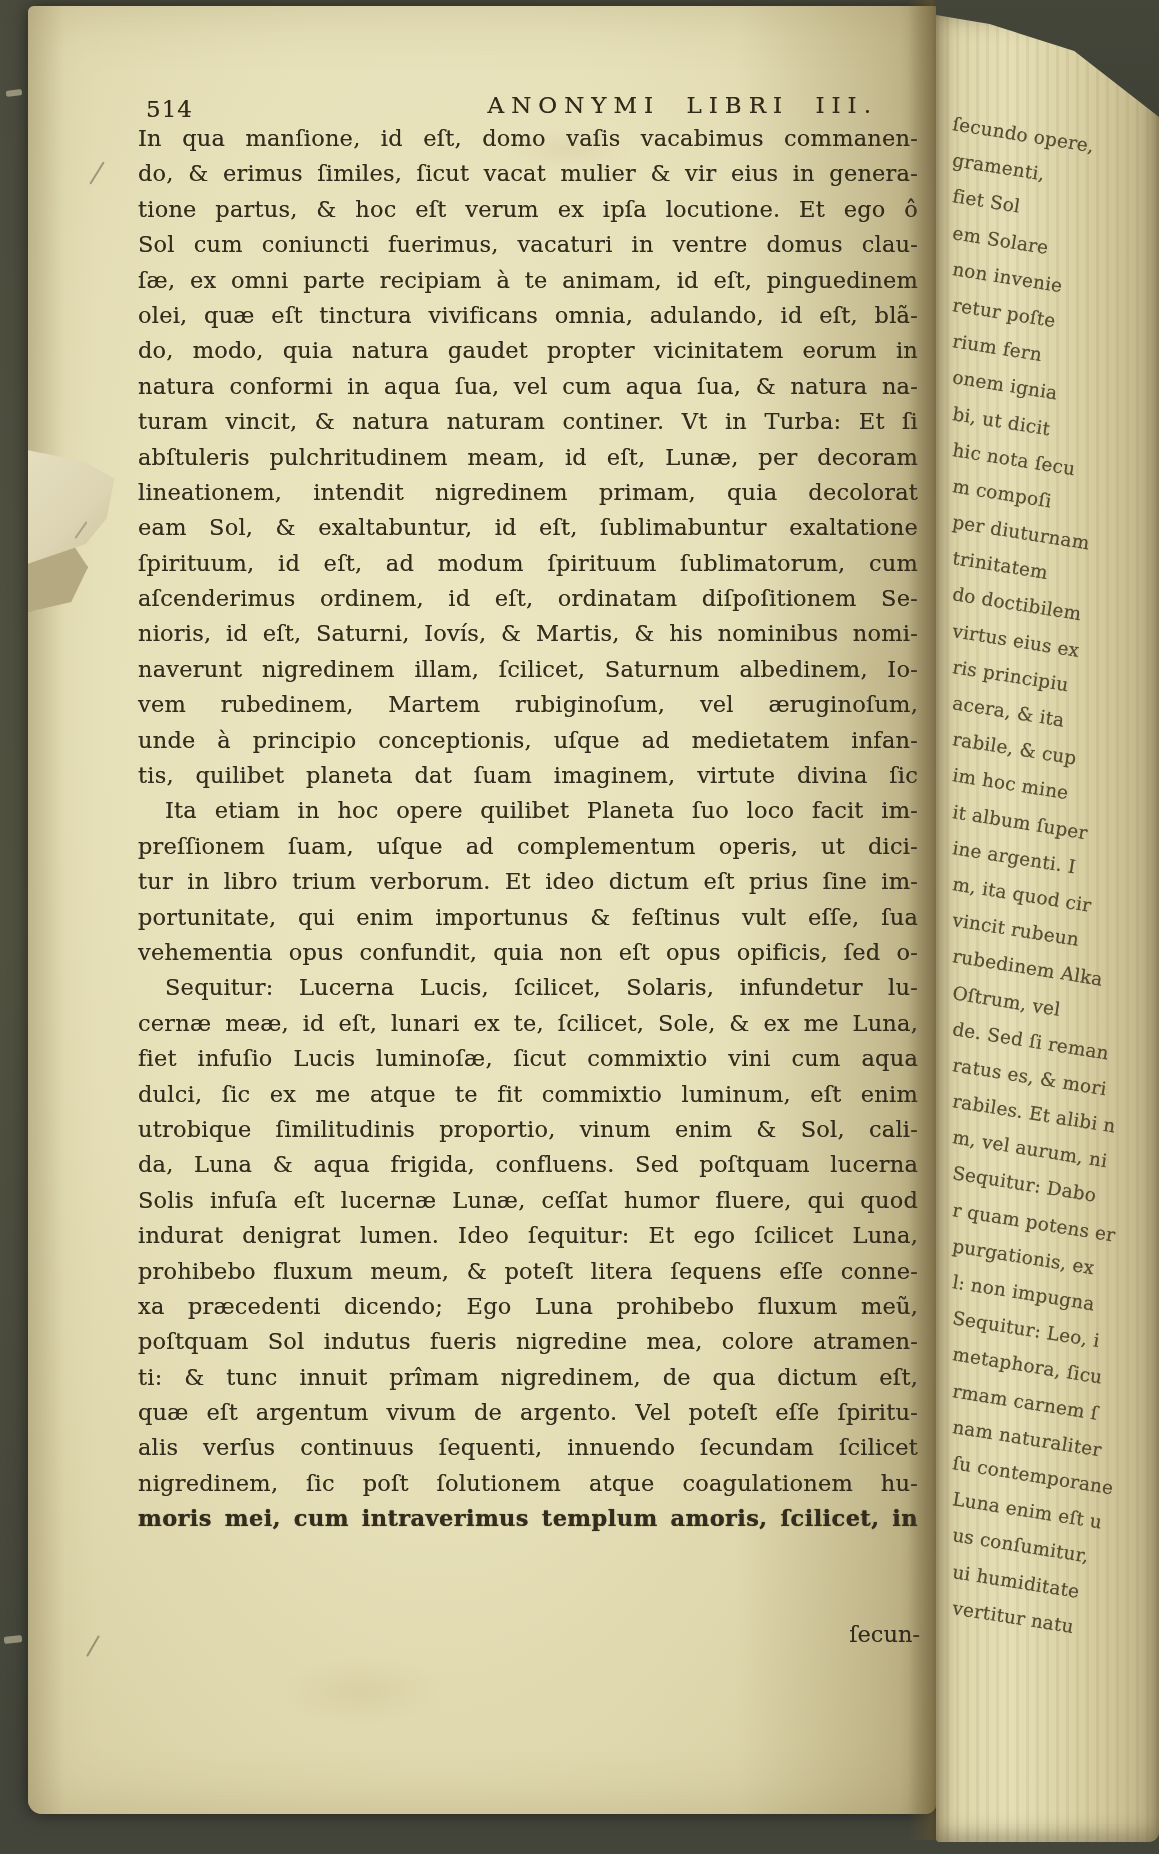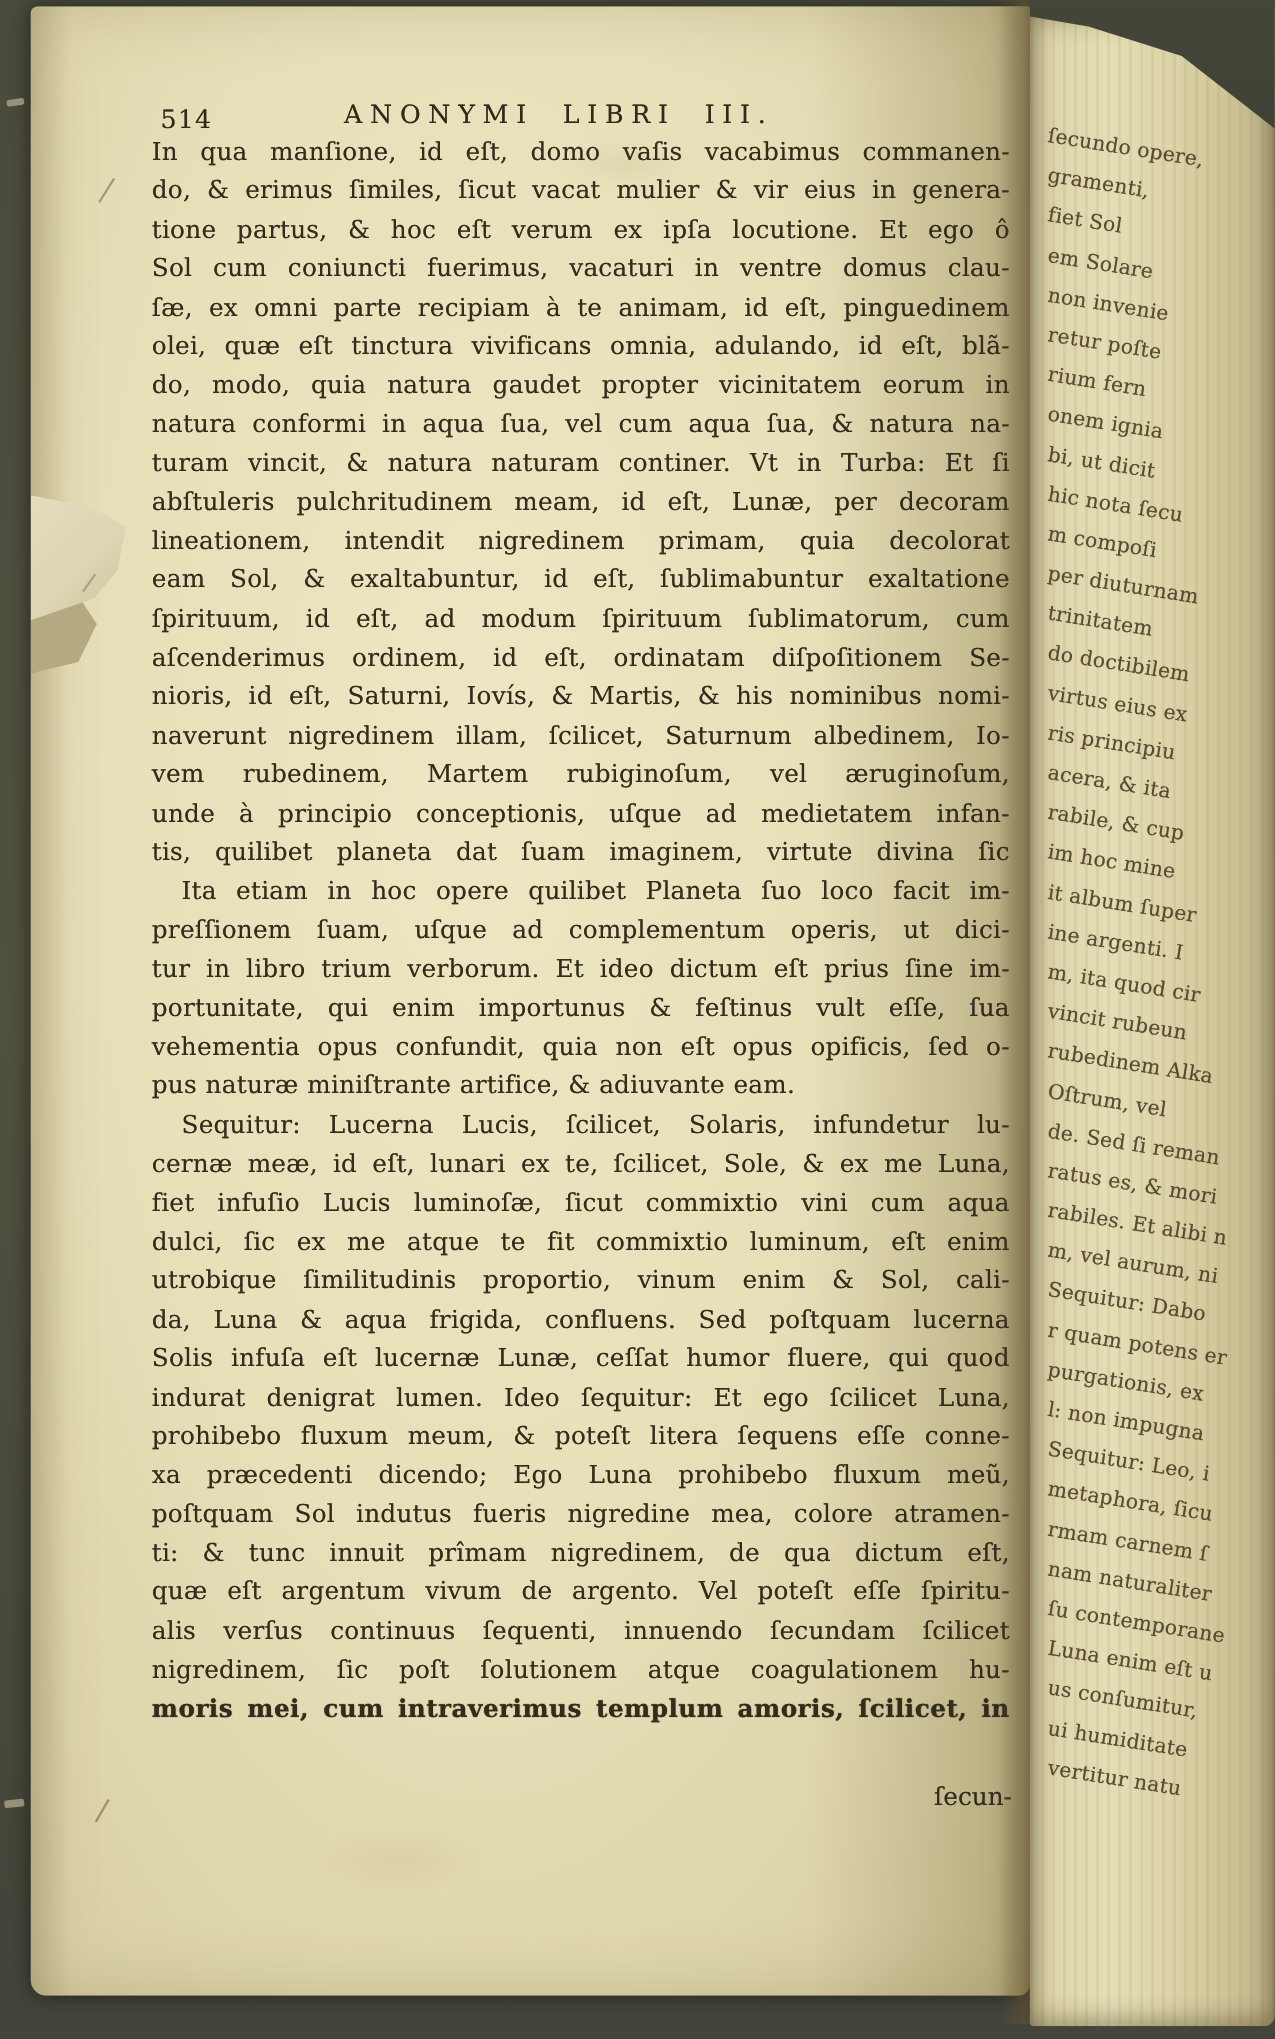--- a/index.html
+++ b/index.html
@@ -14,21 +14,21 @@
   .page-main .right-bend{position:absolute;right:0;top:0;width:100%;height:100%;border-radius:inherit;
     background:linear-gradient(90deg, rgba(110,95,55,.22) 0%, rgba(0,0,0,0) 4%, rgba(0,0,0,0) 78%, rgba(130,112,65,.30) 96%, rgba(95,80,45,.45) 100%);}
   .stain{position:absolute;border-radius:50%;pointer-events:none;}
   .stain.s1{left:470px;top:120px;width:140px;height:46px;background:radial-gradient(ellipse,rgba(150,120,60,.10),rgba(0,0,0,0) 70%);}
   .stain.s2{left:250px;top:1650px;width:170px;height:70px;background:radial-gradient(ellipse,rgba(145,115,60,.09),rgba(0,0,0,0) 70%);}
   .stain.s3{left:800px;top:600px;width:90px;height:130px;background:radial-gradient(ellipse,rgba(150,120,70,.08),rgba(0,0,0,0) 70%);}
   
   .header-row{position:absolute;left:138px;top:92px;width:780px;height:34px;color:#33291a;}
   .pagenum{position:absolute;left:8px;top:4px;font-size:23px;letter-spacing:1px;
     text-shadow:0 0 .6px rgba(45,35,20,.6);}
-  .runtitle{position:absolute;left:0;right:40px;top:0;text-align:center;font-size:23px;
+  .runtitle{position:absolute;left:0;right:40px;top:0;text-align:right;font-size:23px;
     letter-spacing:7px;word-spacing:12px;text-shadow:0 0 .6px rgba(45,35,20,.6);}
   
   .textblock{position:absolute;left:138px;top:121px;width:780px;color:#332c1d;}
   .bl{font-size:22.5px;line-height:35.4px;height:35.4px;white-space:normal;
     text-align:justify;text-align-last:justify;letter-spacing:.2px;word-spacing:.5px;
     text-shadow:0 0 .55px rgba(40,32,18,.55);}
   .bl.noj{text-align-last:left;}
   .bl.indent{text-indent:27px;}
   .bl.b{font-weight:bold;letter-spacing:.4px;text-shadow:0 0 1px rgba(35,27,14,.8);}
   .catchword{position:absolute;left:138px;top:1621px;width:782px;text-align:right;
@@ -100,21 +100,20 @@
       <div class="bl">nioris, id eſt, Saturni, Iovís, &amp; Martis, &amp; his nominibus nomi-</div>
       <div class="bl">naverunt nigredinem illam, ſcilicet, Saturnum albedinem, Io-</div>
       <div class="bl">vem rubedinem, Martem rubiginoſum, vel æruginoſum,</div>
       <div class="bl">unde à principio conceptionis, uſque ad medietatem infan-</div>
       <div class="bl">tis, quilibet planeta dat ſuam imaginem, virtute divina ſic</div>
       <div class="bl indent">Ita etiam in hoc opere quilibet Planeta ſuo loco facit im-</div>
       <div class="bl">preſſionem ſuam, uſque ad complementum operis, ut dici-</div>
       <div class="bl">tur in libro trium verborum. Et ideo dictum eſt prius ſine im-</div>
       <div class="bl">portunitate, qui enim importunus &amp; feſtinus vult eſſe, ſua</div>
       <div class="bl">vehementia opus confundit, quia non eſt opus opificis, ſed o-</div>
-      <div class="bl noj">pus naturæ miniſtrante artifice, &amp; adiuvante eam.</div>
       <div class="bl indent">Sequitur: Lucerna Lucis, ſcilicet, Solaris, infundetur lu-</div>
       <div class="bl">cernæ meæ, id eſt, lunari ex te, ſcilicet, Sole, &amp; ex me Luna,</div>
       <div class="bl">fiet infuſio Lucis luminoſæ, ſicut commixtio vini cum aqua</div>
       <div class="bl">dulci, ſic ex me atque te fit commixtio luminum, eſt enim</div>
       <div class="bl">utrobique ſimilitudinis proportio, vinum enim &amp; Sol, cali-</div>
       <div class="bl">da, Luna &amp; aqua frigida, confluens. Sed poſtquam lucerna</div>
       <div class="bl">Solis infuſa eſt lucernæ Lunæ, ceſſat humor fluere, qui quod</div>
       <div class="bl">indurat denigrat lumen. Ideo ſequitur: Et ego ſcilicet Luna,</div>
       <div class="bl">prohibebo fluxum meum, &amp; poteſt litera ſequens eſſe conne-</div>
       <div class="bl">xa præcedenti dicendo; Ego Luna prohibebo fluxum meũ,</div>

